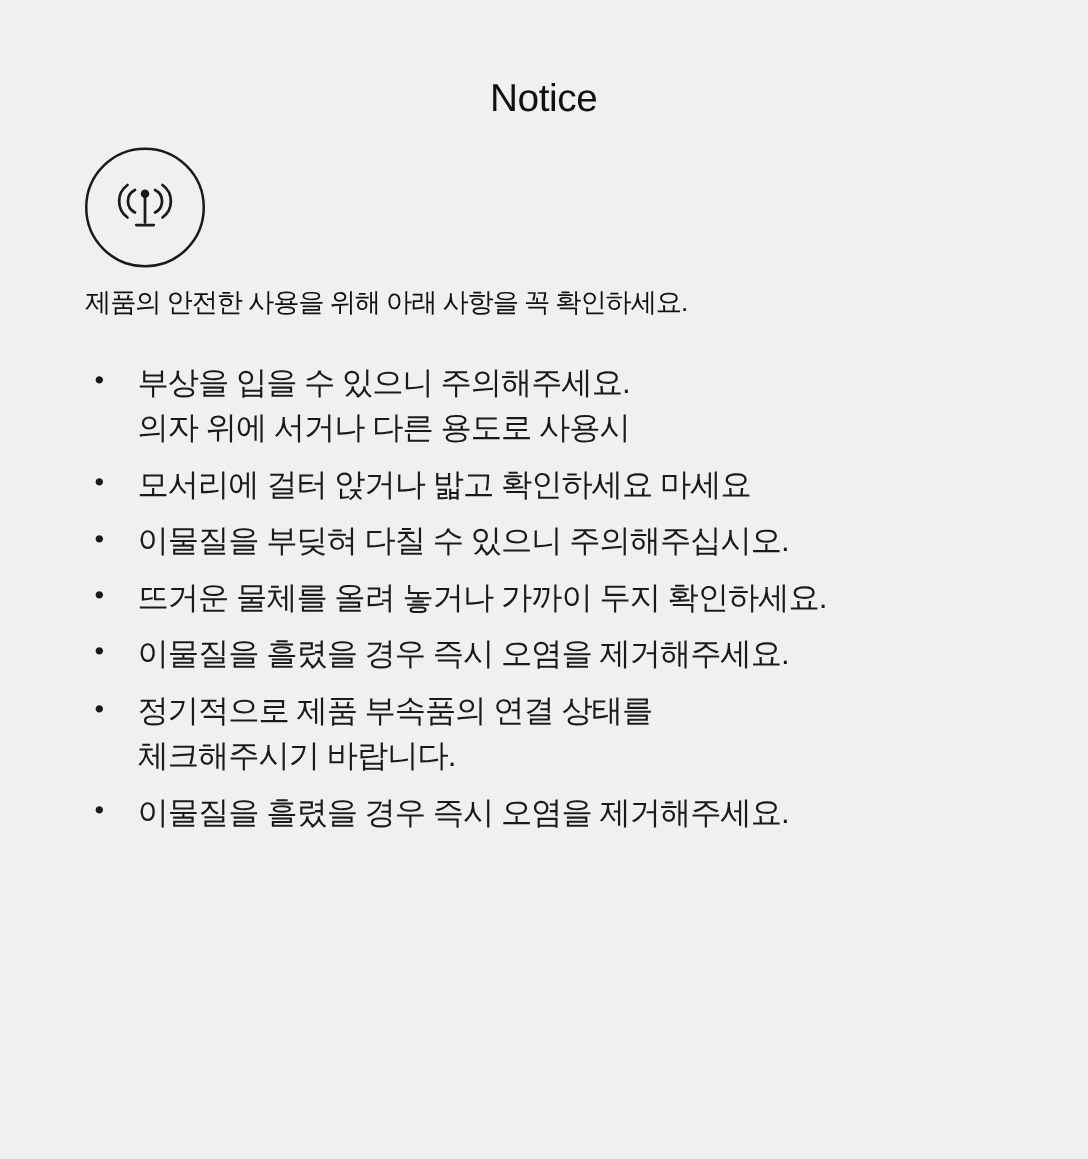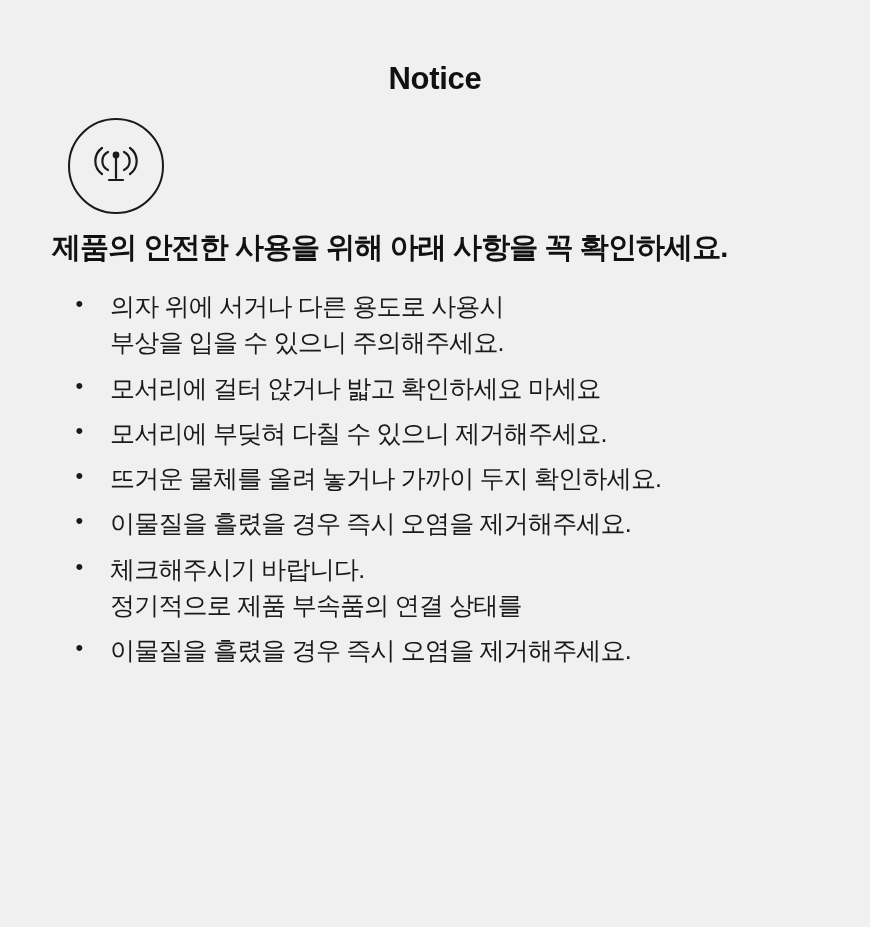--- a/index.html
+++ b/index.html
@@ -16,21 +16,21 @@
   }
   .page {
     position: relative;
     width: 870px;
     height: 927px;
     box-sizing: border-box;
   }
   .notice-title {
     text-align: center;
     font-size: 31px;
-    font-weight: bold;
+    font-weight: normal;
     letter-spacing: -0.3px;
     color: #111111;
     padding-top: 60px;
     line-height: 1.2;
   }
   .icon-wrap {
     position: absolute;
     left: 68px;
     top: 118px;
     width: 96px;
@@ -46,24 +46,24 @@
   }
   .icon-svg {
     position: absolute;
     left: 0;
     top: 0;
     width: 96px;
     height: 96px;
   }
   .lead {
     position: absolute;
-    left: 52px;
+    left: 68px;
     top: 228px;
-    font-size: 29px;
-    font-weight: bold;
+    font-size: 21px;
+    font-weight: normal;
     letter-spacing: -0.9px;
     color: #111111;
     white-space: nowrap;
   }
   .list {
     position: absolute;
     left: 62px;
     top: 288px;
     width: 760px;
     margin: 0;
@@ -114,43 +114,43 @@
         <path d="M62 30 A16 16 0 0 1 62 56"></path>
       </g>
     </svg>
   </div>
 
   <div class="lead">제품의 안전한 사용을 위해 아래 사항을 꼭 확인하세요.</div>
 
   <ul class="list">
     <li class="list-item">
       <span class="bullet">•</span>
+      <span class="line">부상을 입을 수 있으니 주의해주세요.</span>
       <span class="line">의자 위에 서거나 다른 용도로 사용시</span>
-      <span class="line">부상을 입을 수 있으니 주의해주세요.</span>
     </li>
     <li class="list-item">
       <span class="bullet">•</span>
       <span class="line">모서리에 걸터 앉거나 밟고 확인하세요 마세요</span>
     </li>
     <li class="list-item">
       <span class="bullet">•</span>
-      <span class="line">모서리에 부딪혀 다칠 수 있으니 제거해주세요.</span>
+      <span class="line">이물질을 부딪혀 다칠 수 있으니 주의해주십시오.</span>
     </li>
     <li class="list-item">
       <span class="bullet">•</span>
       <span class="line">뜨거운 물체를 올려 놓거나 가까이 두지 확인하세요.</span>
     </li>
     <li class="list-item">
       <span class="bullet">•</span>
       <span class="line">이물질을 흘렸을 경우 즉시 오염을 제거해주세요.</span>
     </li>
     <li class="list-item">
       <span class="bullet">•</span>
+      <span class="line">정기적으로 제품 부속품의 연결 상태를</span>
       <span class="line">체크해주시기 바랍니다.</span>
-      <span class="line">정기적으로 제품 부속품의 연결 상태를</span>
     </li>
     <li class="list-item">
       <span class="bullet">•</span>
       <span class="line">이물질을 흘렸을 경우 즉시 오염을 제거해주세요.</span>
     </li>
   </ul>
 
 </div>
 
 </body></html>

